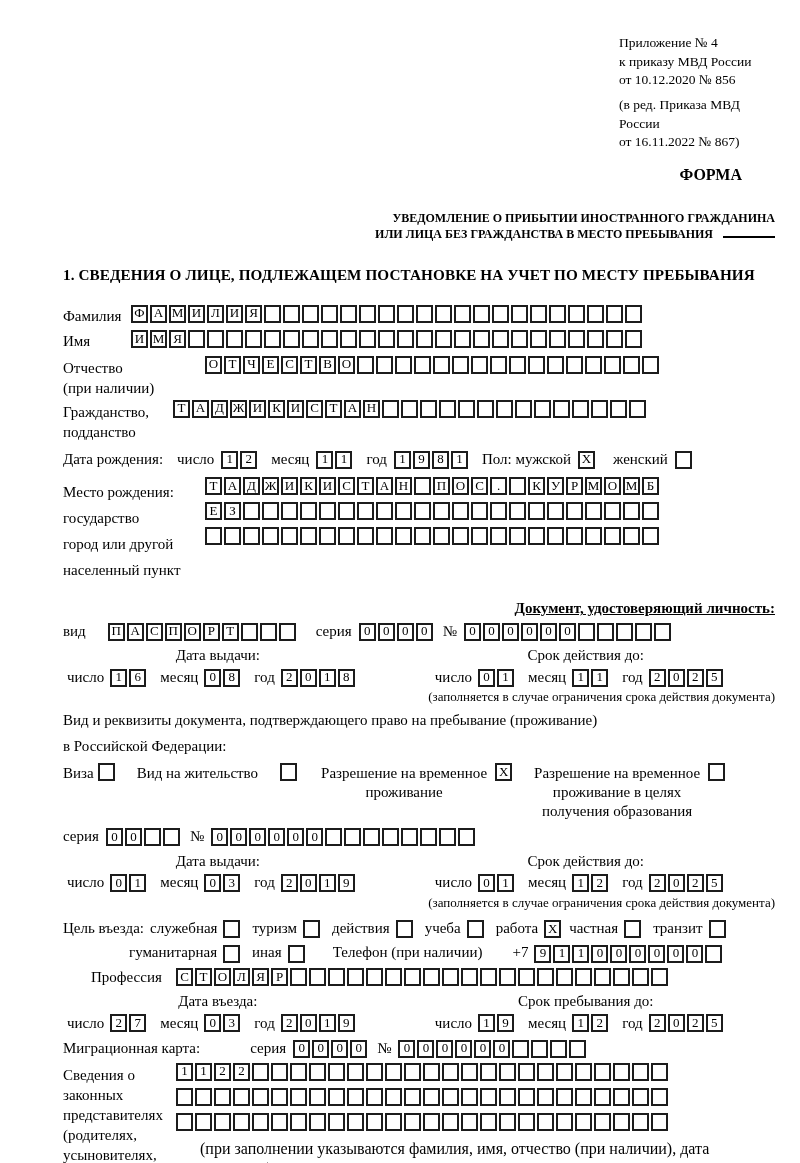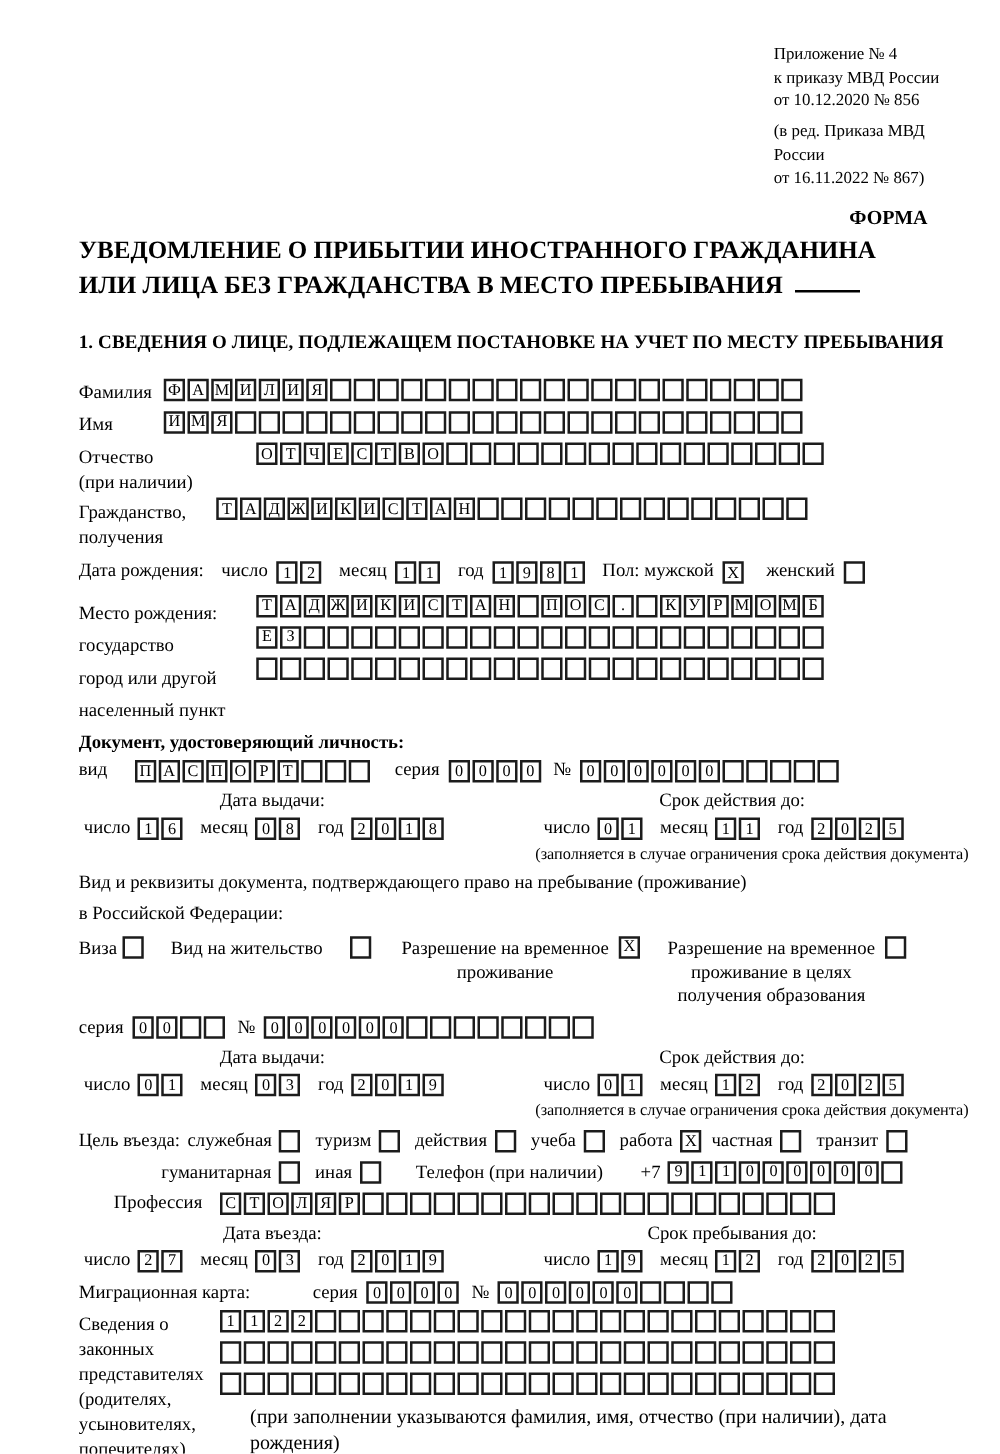--- a/index.html
+++ b/index.html
@@ -6,21 +6,21 @@
   html,body { margin:0; padding:0; background:#ffffff; }
   .page {
     position:relative; width:800px; height:1163px; background:#ffffff;
     color:#000; font-family:"Liberation Serif","DejaVu Serif",serif;
     font-size:15px; line-height:1.3; padding:34px 25px 10px 63px; overflow:hidden;
   }
   
   .annex { margin-left:556px; font-size:13.5px; line-height:1.38; }
   .annex .gap { height:6px; }
   .form-label { margin-top:13px; text-align:right; padding-right:33px; font-weight:bold; font-size:16px; }
-  .title { margin-top:0; text-align:left; font-weight:bold; font-size:20px; line-height:1.4; }
+  .title { margin-top:24px; text-align:right; font-weight:bold; font-size:12px; line-height:1.4; }
   .title-underline { display:inline-block; width:52px; border-bottom:2px solid #000; margin-left:10px; }
   .section-heading { margin-top:22px; font-weight:bold; font-size:15.2px; letter-spacing:0.1px; }
 
   
   .frow { display:flex; align-items:flex-start; margin-top:4px; }
   .flabel { flex:0 0 auto; padding-top:2px; }
   .flabel .ln { display:block; line-height:20px; }
   .cells { display:flex; flex:0 0 auto; }
   .cell {
     width:17px; height:18px; border:2px solid #1c1c1c; margin-right:2px;
@@ -29,39 +29,39 @@
   }
   .w68  { width:68px; }  .w142 { width:142px; } .w110 { width:110px; }  .w85  { width:85px;margin-left:28px; }  .w113 { width:113px; }
 
   .inline-row { display:flex; align-items:center; margin-top:8px; flex-wrap:nowrap; }
   .inline-row > span.t { margin-right:7px; }
   .inline-row .cells { margin-right:12px; }
 
   .mb-rows .cells { margin-bottom:7px; }
   .mb-rows .cells:last-child { margin-bottom:0; }
 
-  .center-heading { text-align:left; font-weight:bold; margin-top:3px; }
+  .center-heading { text-align:right; font-weight:bold; margin-top:16px;text-decoration:underline; }
 
   .dates-row { display:flex; margin-top:5px; }
   .date-group { text-align:left; }
   .date-group .date-head { text-align:center; margin-bottom:2px; }
   .date-line { display:flex; align-items:center; }
   .date-line > span.t { margin-right:6px; }
   .date-line .cells { margin-right:12px; }
   .dg-left { margin-left:4px; }
   .dg-right { margin-left:66px; }
   .validity-note { text-align:right; font-size:13px; margin-top:2px; }
 
   .cb-row { display:flex; align-items:flex-start; margin-top:6px; }
   .cb-item { display:flex; align-items:flex-start; margin-right:14px; }
   .cb-item .txt { line-height:19px; padding-top:2px; }
   .cb-item .txt.center { text-align:center; }
   .cb-item .cells { margin-left:8px; margin-top:1px; }
 
-  .purpose-row { display:flex; align-items:flex-start; margin-top:7px; }
+  .purpose-row { display:flex; align-items:flex-end; margin-top:7px; }
   .purpose-row > span.t { margin-right:6px; }
   .purpose-row .cells { margin-right:10px; }
 
   .reps-block { display:flex; align-items:flex-start; margin-top:4px; }
   .reps-note { font-size:16px; margin-top:8px; margin-left:24px; }
 </style>
 </head>
 <body>
 
 <div class="page">
@@ -179,21 +179,21 @@
         <span class="cell"></span>
         <span class="cell"></span>
         <span class="cell"></span>
         <span class="cell"></span>
       </div>
   </div>
 
   <div class="frow" style="margin-top:2px;">
     <div class="flabel w110">
       <span class="ln">Гражданство,</span>
-      <span class="ln">получения</span>
+      <span class="ln">подданство</span>
     </div>
     <div class="cells">
         <span class="cell">Т</span>
         <span class="cell">А</span>
         <span class="cell">Д</span>
         <span class="cell">Ж</span>
         <span class="cell">И</span>
         <span class="cell">К</span>
         <span class="cell">И</span>
         <span class="cell">С</span>

